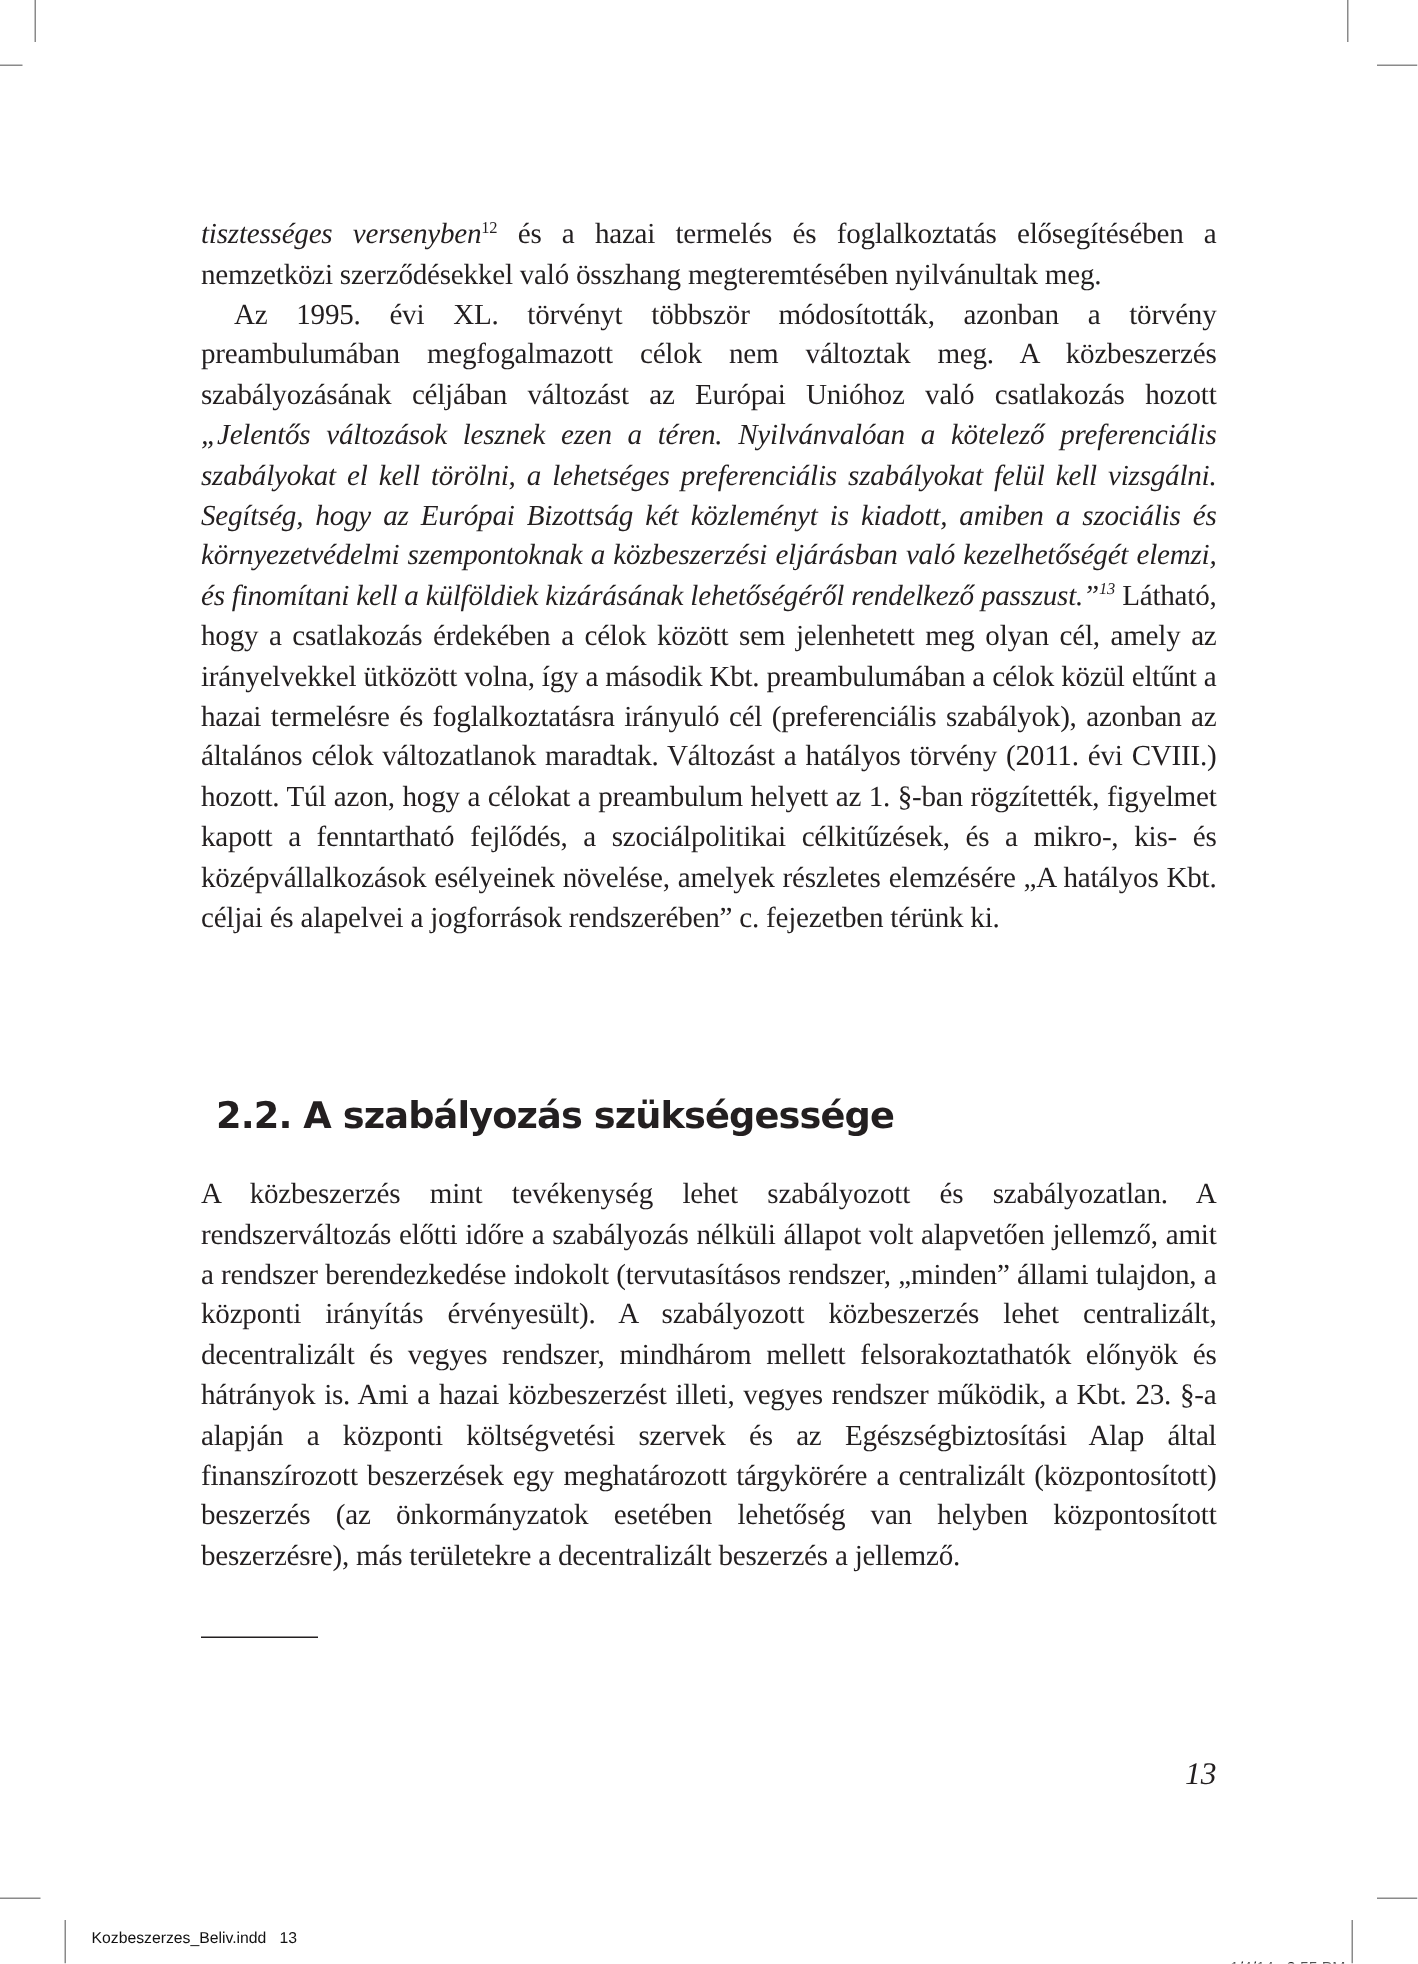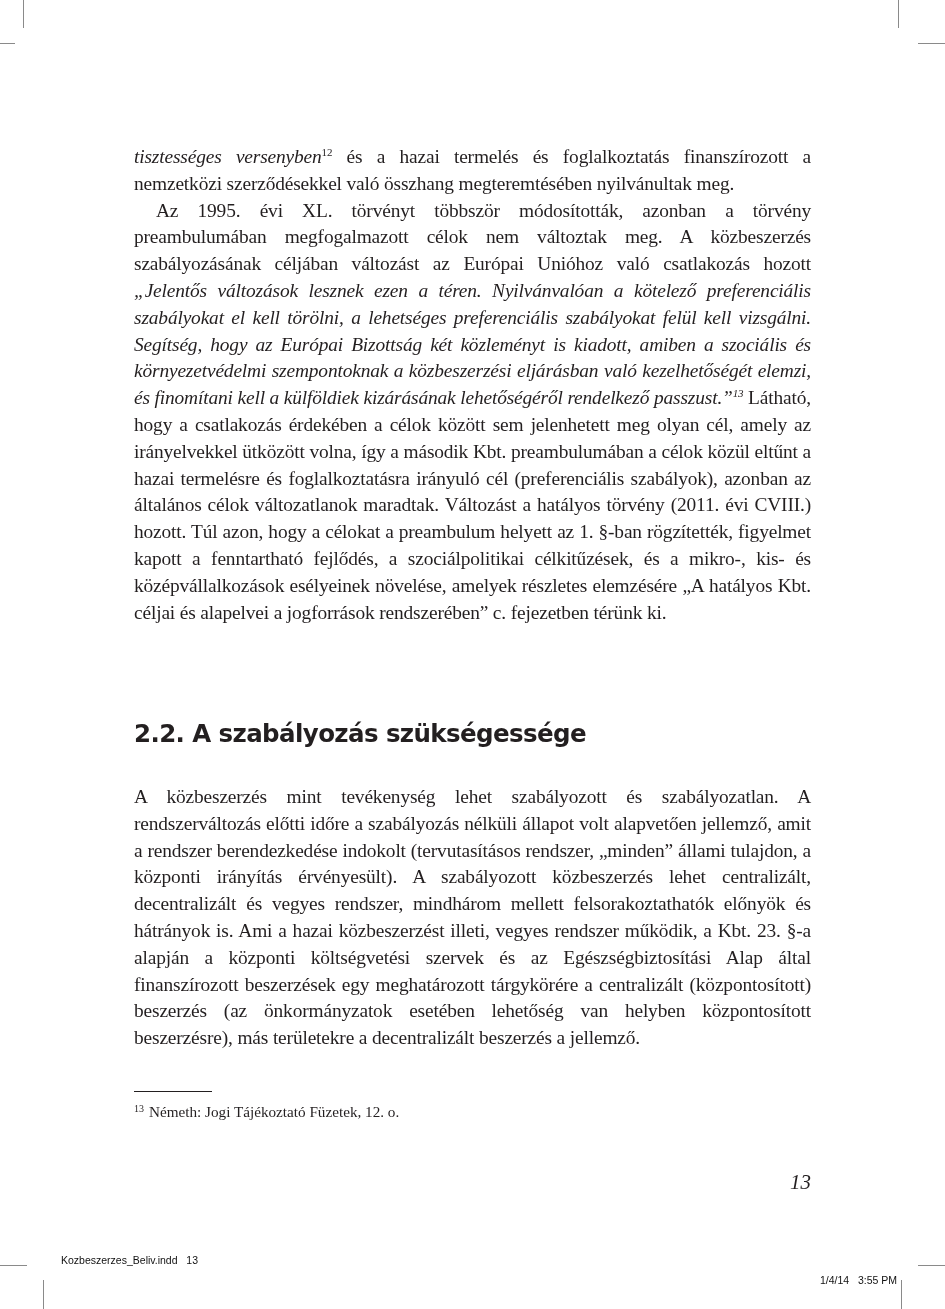--- a/index.html
+++ b/index.html
@@ -9,73 +9,70 @@
     position: absolute; left: 134px; top: 144px; width: 677px;
     font-family: "Liberation Serif", "DejaVu Serif", serif;
     font-size: 19.4px; line-height: 26.8px; text-align: justify;
     letter-spacing: -0.15px;
   }
   .page-body p { margin: 0; }
   .indent { text-indent: 22px; }
   em { }
   sup { font-size: 11px; line-height: 0; vertical-align: 7px; }
   h2 {
-    position: absolute; left: 134px; top: 716px; margin: 0;
+    position: absolute; left: 134px; top: 716px; margin: 10px;
     font-family: "DejaVu Sans", "Liberation Sans", sans-serif;
     font-weight: bold; font-size: 24.5px; letter-spacing: -0.6px; line-height: 36px;
     color: #231f20;
   }
   .section-body { top: 784px; }
   .fn-rule { position: absolute; left: 134px; top: 1091px; width: 78px; height: 1px; background: #231f20; }
   .footnotes {
     position: absolute; left: 134px; top: 1098px; width: 677px;
     font-family: "Liberation Serif", "DejaVu Serif", serif; font-size: 15.2px; line-height: 21.5px;
   }
   .fn-num { font-size: 10px; vertical-align: 5px; display: inline-block; width: 15px; }
   .page-number {
     position: absolute; right: 134px; top: 1170px;
     font-family: "Liberation Serif", "DejaVu Serif", serif; font-style: italic; font-size: 21px;
   }
   .slug {
-    position: absolute; top: 1254px;
+    position: absolute; top: 1286px;
     font-family: "Liberation Sans", "DejaVu Sans", sans-serif; font-size: 10.5px; color: #111;
   }
   .slug-left { left: 61px; }
   .slug-right { right: 48px; margin-top: 20px; }
 </style>
 </head>
 <body>
 
 <div class="crop" style="left:23px;top:0;width:1px;height:28px;"></div>
 <div class="crop" style="left:0;top:43px;width:15px;height:1px;"></div>
 <div class="crop" style="left:898px;top:0;width:1px;height:28px;"></div>
 <div class="crop" style="left:918px;top:43px;width:27px;height:1px;"></div>
 <div class="crop" style="left:0;top:1265px;width:27px;height:1px;"></div>
 <div class="crop" style="left:43px;top:1280px;width:1px;height:29px;"></div>
 <div class="crop" style="left:918px;top:1265px;width:27px;height:1px;"></div>
 <div class="crop" style="left:901px;top:1280px;width:1px;height:29px;"></div>
 
 <div class="page-body">
   <p>
-    <em>tisztességes versenyben</em><sup>12</sup><span> és a hazai termelés és foglalkoztatás finanszírozott a nemzetközi szerződésekkel való összhang megteremtésében nyilvánultak meg.</span>
+    <em>tisztességes versenyben</em><sup>12</sup><span> és a hazai termelés és foglalkoztatás elősegítésében a nemzetközi szerződésekkel való összhang megteremtésében nyilvánultak meg.</span>
   </p>
   <p class="indent">
     <span>Az 1995. évi XL. törvényt többször módosították, azonban a törvény preambulumában megfogalmazott célok nem változtak meg. A közbeszerzés szabályozásának céljában változást az Európai Unióhoz való csatlakozás hozott </span><em>„Jelentős változások lesznek ezen a téren. Nyilvánvalóan a kötelező preferenciális szabályokat el kell törölni, a lehetséges preferenciális szabályokat felül kell vizsgálni. Segítség, hogy az Európai Bizottság két közleményt is kiadott, amiben a szociális és környezetvédelmi szempontoknak a közbeszerzési eljárásban való kezelhetőségét elemzi, és finomítani kell a külföldiek kizárásának lehetőségéről rendelkező passzust.”</em><sup style="font-style:italic">13</sup><span> Látható, hogy a csatlakozás érdekében a célok között sem jelenhetett meg olyan cél, amely az irányelvekkel ütközött volna, így a második Kbt. preambulumában a célok közül eltűnt a hazai termelésre és foglalkoztatásra irányuló cél (preferenciális szabályok), azonban az általános célok változatlanok maradtak. Változást a hatályos törvény (2011. évi CVIII.) hozott. Túl azon, hogy a célokat a preambulum helyett az 1. §-ban rögzítették, figyelmet kapott a fenntartható fejlődés, a szociálpolitikai célkitűzések, és a mikro-, kis- és középvállalkozások esélyeinek növelése, amelyek részletes elemzésére „A hatályos Kbt. céljai és alapelvei a jogforrások rendszerében” c. fejezetben térünk ki.</span>
   </p>
 </div>
 
 <h2>2.2. A szabályozás szükségessége</h2>
 
 <div class="page-body section-body">
   <p>A közbeszerzés mint tevékenység lehet szabályozott és szabályozatlan. A rendszerváltozás előtti időre a szabályozás nélküli állapot volt alapvetően jellemző, amit a rendszer berendezkedése indokolt (tervutasításos rendszer, „minden” állami tulajdon, a központi irányítás érvényesült). A szabályozott közbeszerzés lehet centralizált, decentralizált és vegyes rendszer, mindhárom mellett felsorakoztathatók előnyök és hátrányok is. Ami a hazai közbeszerzést illeti, vegyes rendszer működik, a Kbt. 23. §-a alapján a központi költségvetési szervek és az Egészségbiztosítási Alap által finanszírozott beszerzések egy meghatározott tárgykörére a centralizált (központosított) beszerzés (az önkormányzatok esetében lehetőség van helyben központosított beszerzésre), más területekre a decentralizált beszerzés a jellemző.</p>
 </div>
 
 <div class="fn-rule"></div>
 <div class="footnotes">
-  <div>
-    <span class="fn-num">13</span><span>Németh: Jogi Tájékoztató Füzetek, 12. o.</span>
-  </div>
 </div>
 
 <div class="page-number">13</div>
 
 <div class="slug slug-left" style="white-space:pre">Kozbeszerzes_Beliv.indd   13</div>
 <div class="slug slug-right" style="white-space:pre">1/4/14   3:55 PM</div>
 
 </body></html>

